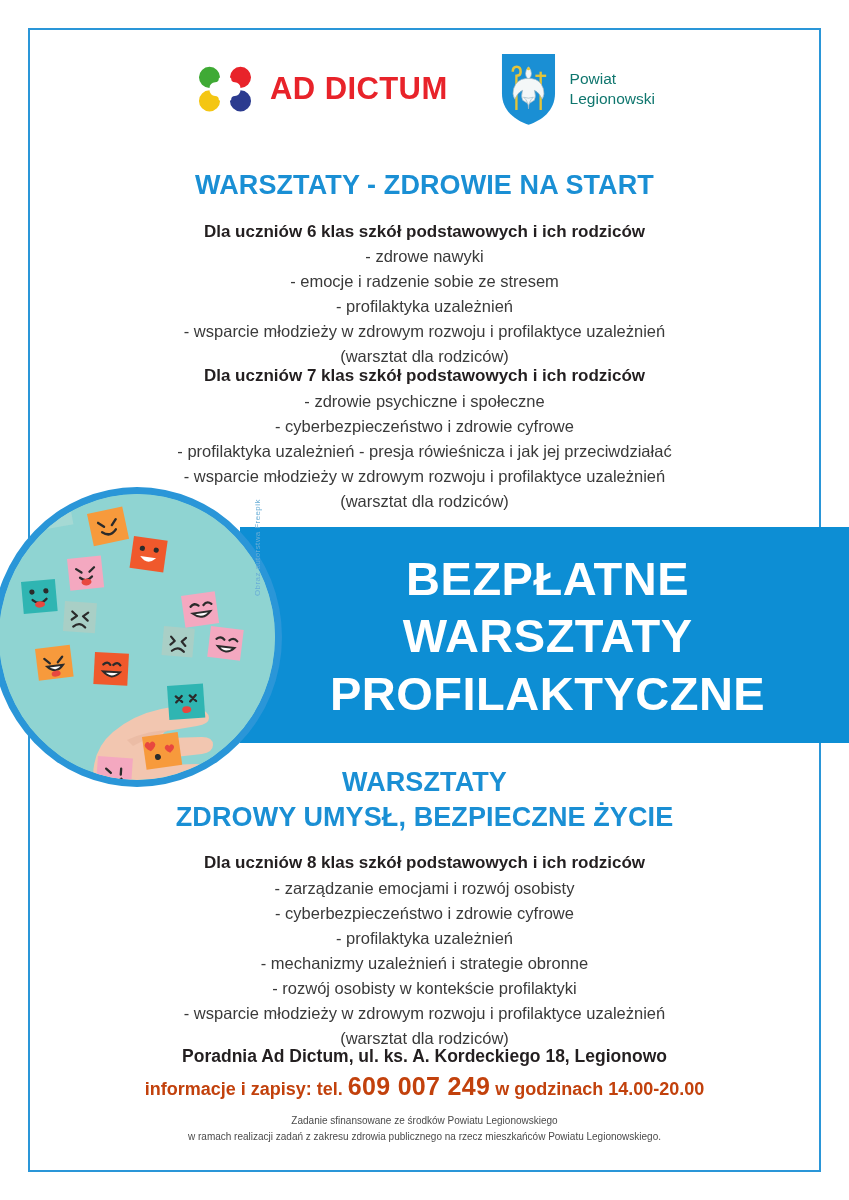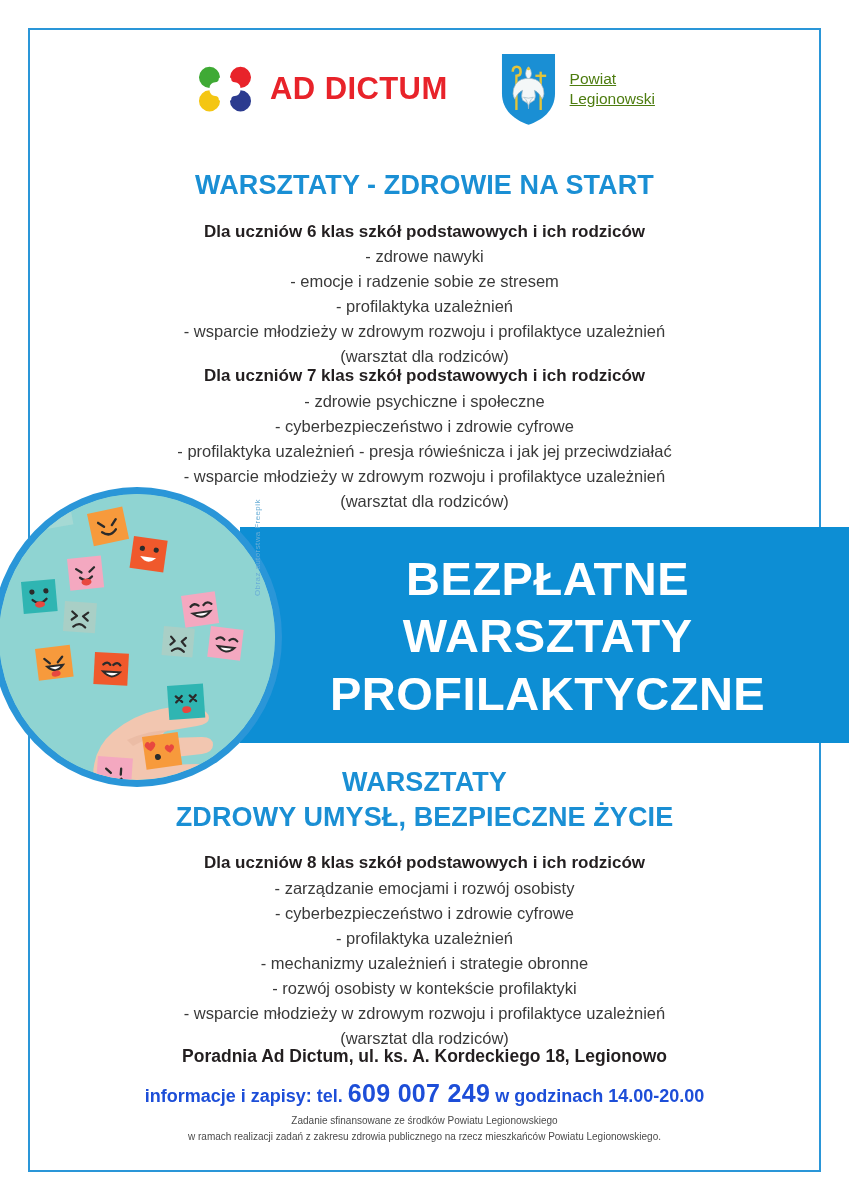--- a/index.html
+++ b/index.html
@@ -27,21 +27,21 @@
   }
   .brand { display:flex; align-items:center; gap:14px; }
   .brand-mark { width:62px; height:58px; flex:none; }
   .brand-name {
     font-size:31px; font-weight:bold; color:#e8232a;
     letter-spacing:.4px; white-space:nowrap;
   }
   .county { display:flex; align-items:center; gap:13px; }
   .crest { width:57px; height:74px; flex:none; }
   .county-name {
-    font-size:15.5px; color:#4d7c0f; line-height:1.32; white-space:nowrap;text-decoration:underline;
+    font-size:15.5px; color:#0f766e; line-height:1.32; white-space:nowrap;
   }
 
   
   .sect { position:absolute; left:28px; width:793px; text-align:center; z-index:8; }
   .hd {
     color:#1a8fd4; font-weight:bold; font-size:27px;
     letter-spacing:.1px; line-height:1.28;
   }
   .sub {
     color:#231f20; font-weight:bold; font-size:17px;
@@ -84,22 +84,22 @@
     white-space:nowrap; z-index:9;
   }
 
   
   #s3 { top:765px; }
   #contact { top:1043px; }
   .addr {
     color:#231f20; font-weight:bold; font-size:17.5px; line-height:1.5;
   }
   .phone-line {
-    color:#1d4ed8; font-weight:bold; font-size:18px;
-    margin-top:7px; line-height:1.4;
+    color:#c2410c; font-weight:bold; font-size:18px;
+    line-height:1.4;
   }
   .phone-num { font-size:25px; letter-spacing:.3px; }
   #funding { top:1113px; }
   .fund { color:#4a4a4a; font-size:10px; line-height:1.62; }
 </style>
 </head>
 <body>
 
 <div id="poster">
 

